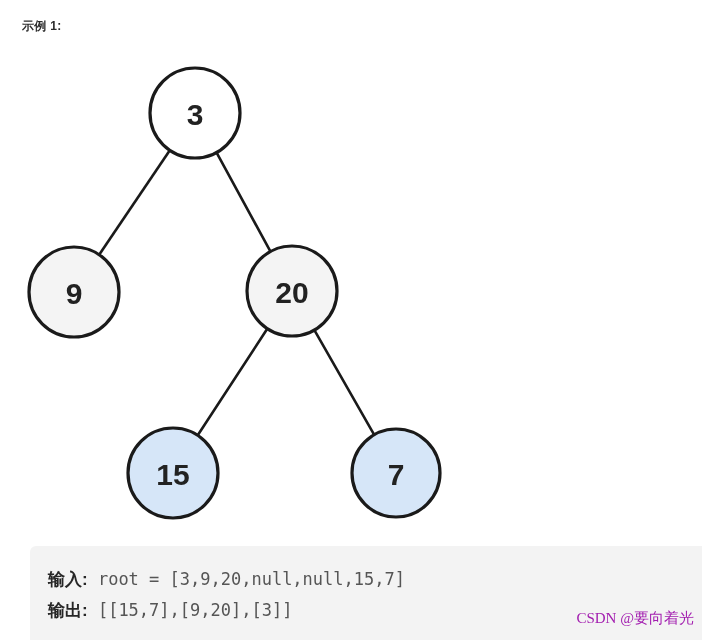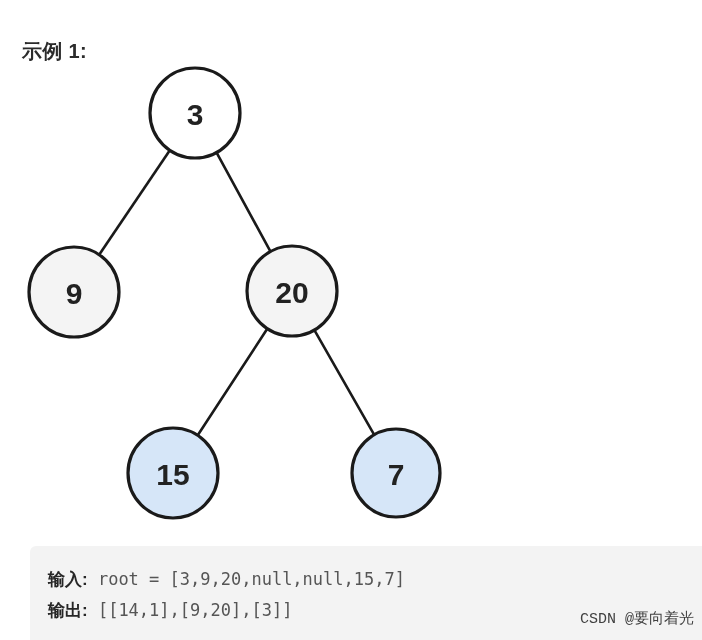--- a/index.html
+++ b/index.html
@@ -17,26 +17,25 @@
   #page {
     position: absolute;
     inset: 0;
     background: #ffffff;
   }
   
   #example-title {
     position: absolute;
     left: 22px;
     top: 18px;
-    font-size: 20px;
+    font-size: 12px;
     font-weight: bold;
     color: #2b2b2b;
     letter-spacing: 0.3px;
     white-space: nowrap;
-    margin-top: 20px;
   }
   
   #tree-figure {
     position: absolute;
     left: 0px;
     top: 50px;
     width: 500px;
     height: 485px;
   }
   #tree-svg {
@@ -90,23 +89,23 @@
   .code-value {
     color: #555555;
     margin-top: 10px;
   }
   
   #watermark {
     position: absolute;
     right: 8px;
     bottom: 12px;
     font-size: 15px;
-    color: #404040;
+    color: #a21caf;
     white-space: nowrap;
-    font-family: Liberation Mono, monospace;
+    font-family: Liberation Serif, serif;
   }
 </style>
 </head>
 <body>
 
 <div id="page">
 
   <div id="example-title">示例 1:</div>
 
   <div id="tree-figure">
@@ -137,18 +136,18 @@
           <g>
             <circle cx="396" cy="423" r="44" fill="#d6e6f8" class="node-circle"></circle>
             <text x="396" y="424" class="node-label">7</text>
           </g>
         </g>
     </svg>
   </div>
 
   <div id="code-block">
     <div class="code-line"><span class="code-label">输入:</span><span class="code-value"> root = [3,9,20,null,null,15,7]</span></div>
-    <div class="code-line"><span class="code-label">输出:</span><span class="code-value"> [[14,1],[9,20],[3]]</span></div>
+    <div class="code-line"><span class="code-label">输出:</span><span class="code-value"> [[15,7],[9,20],[3]]</span></div>
   </div>
 
   <div id="watermark">CSDN @要向着光</div>
 
 </div>
 
 </body></html>

